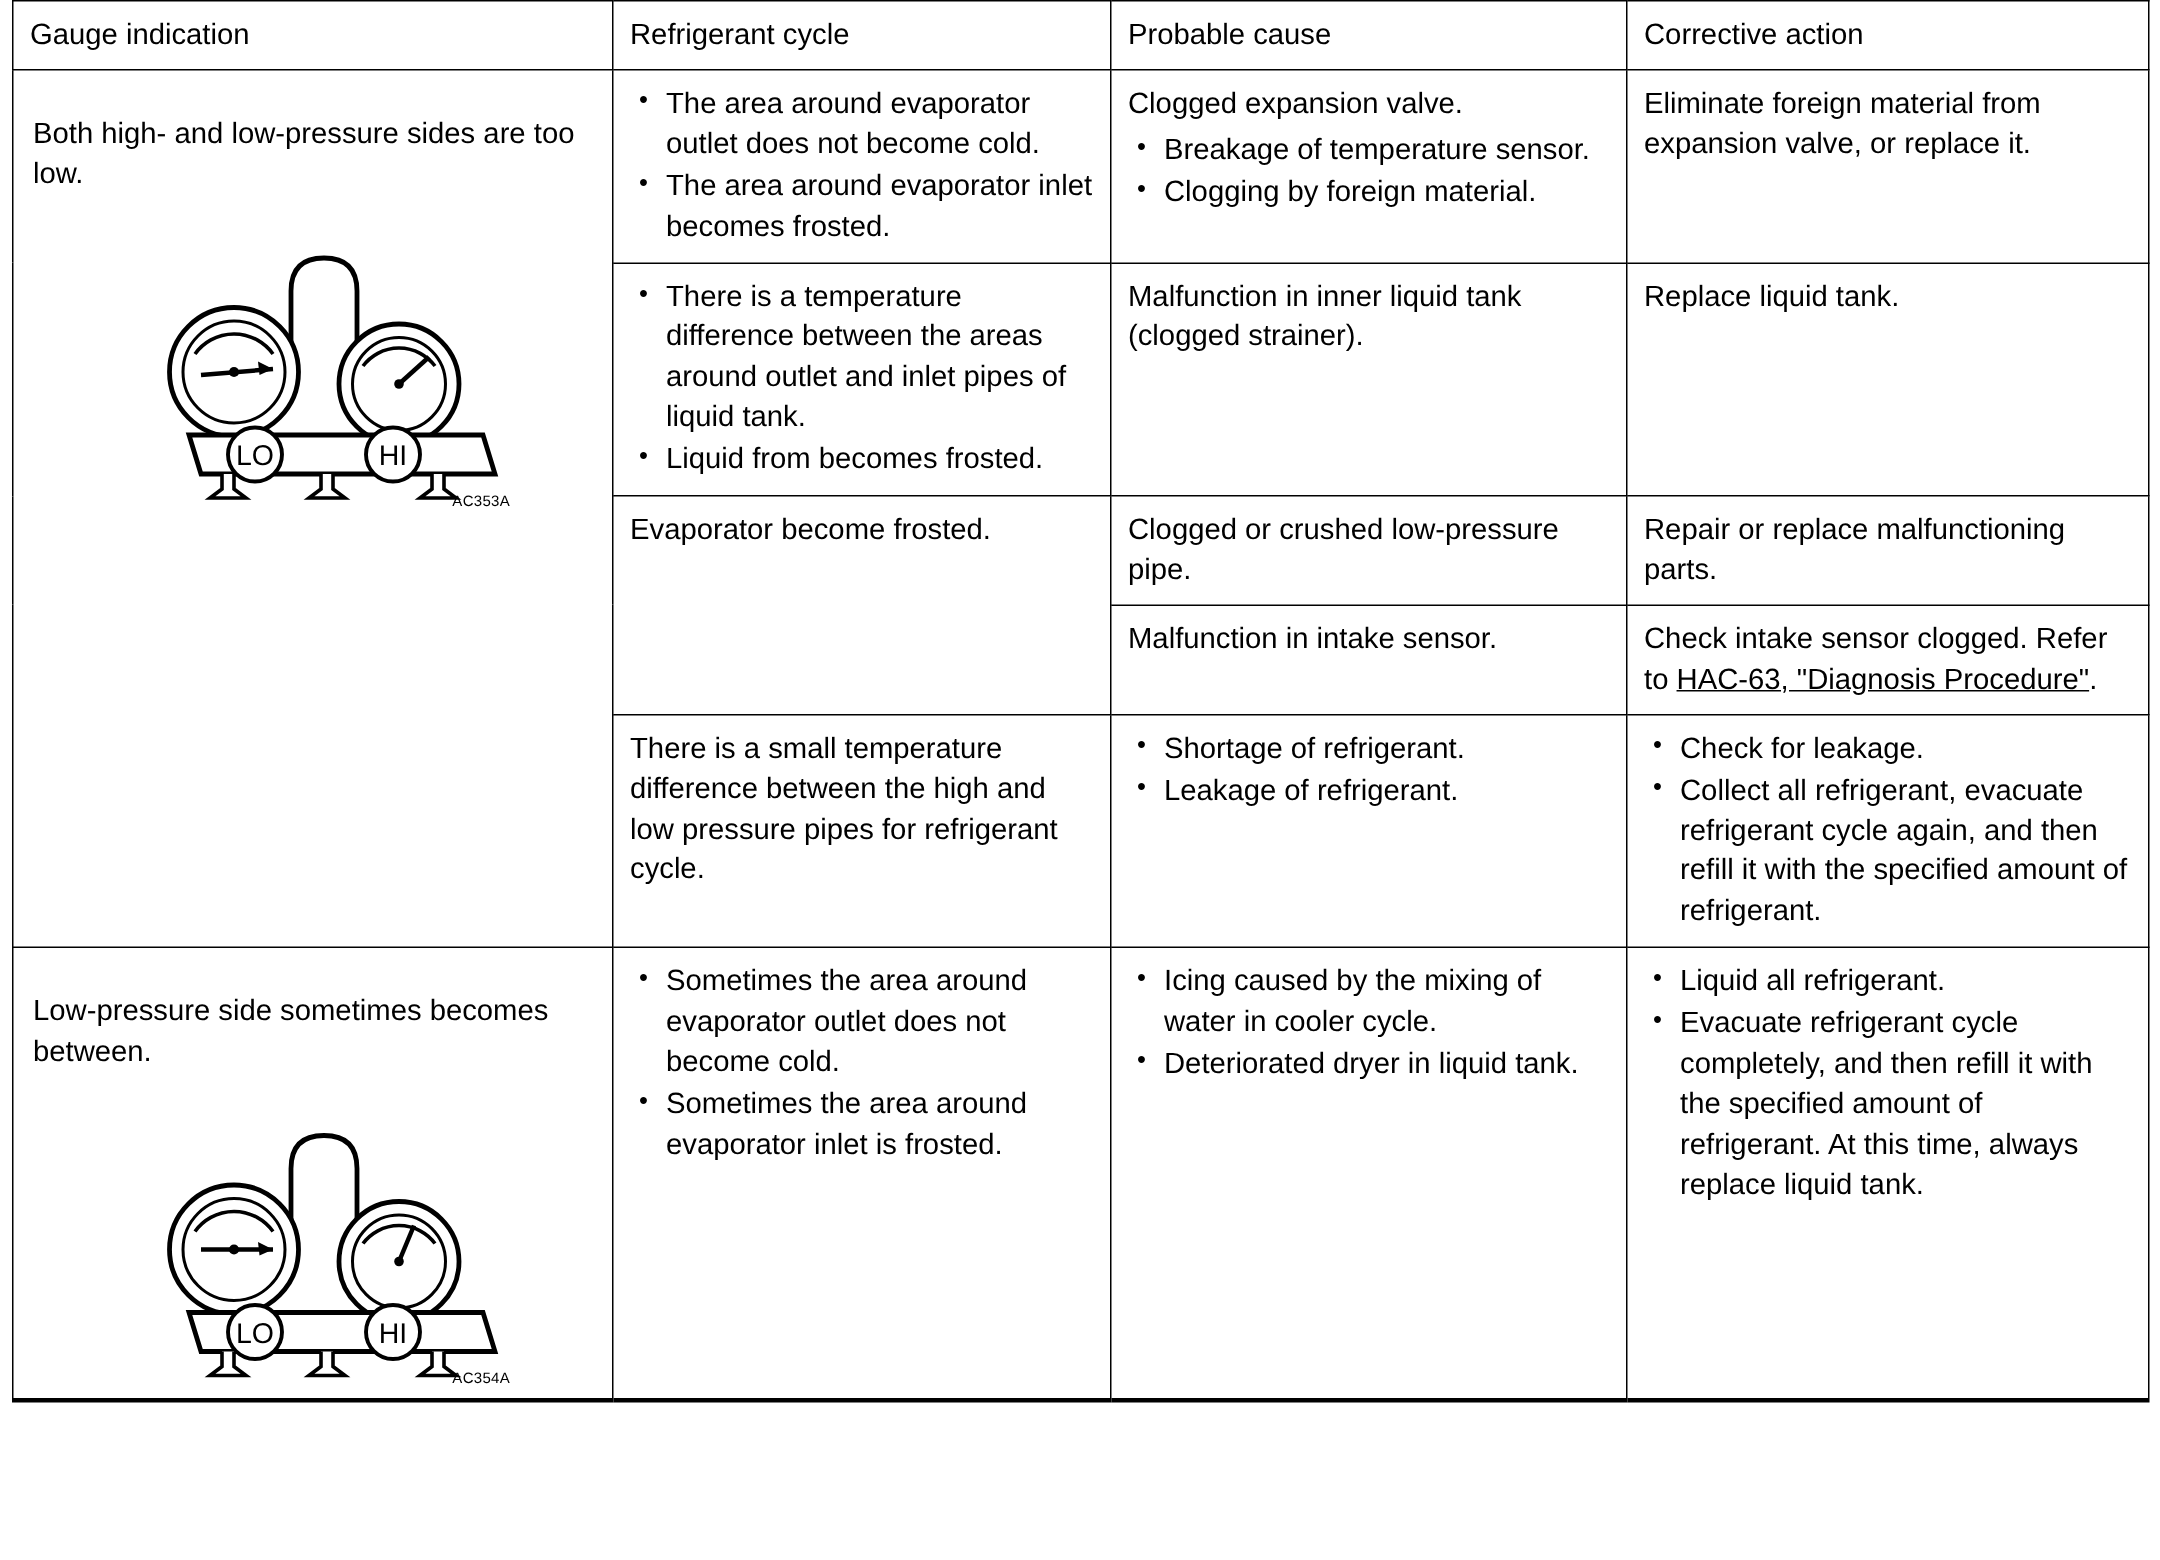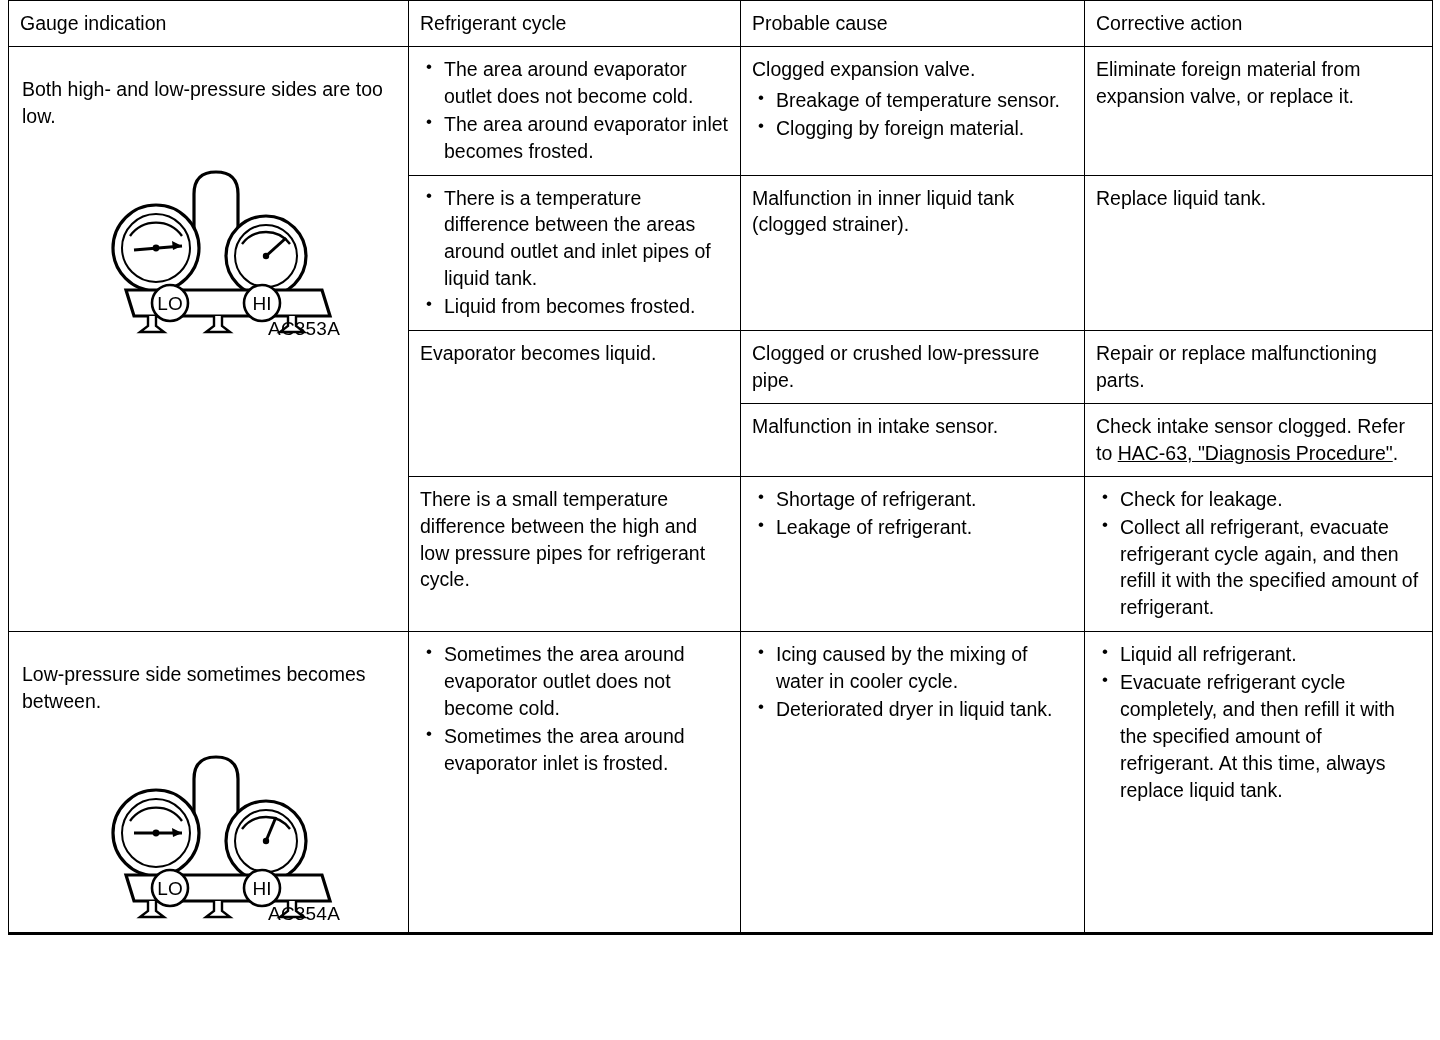--- a/index.html
+++ b/index.html
@@ -84,21 +84,21 @@
   .gauge-fig {
     position: relative;
     margin-left: 70px;
     width: 260px;
     height: 200px;
   }
   .gauge-code {
     position: absolute;
     right: 10px;
     bottom: -4px;
-    font-size: 19px;
+    font-size: 10px;
     letter-spacing: 0.2px;
   }
   .vmid { vertical-align: middle; }
 </style>
 </head>
 <body>
 
 <div class="page">
 <table class="diag">
   <colgroup>
@@ -183,21 +183,21 @@
       <td class="vmid">
         <p class="plain">Malfunction in inner liquid tank (clogged strainer).</p>
       </td>
       <td class="vmid">
         <p class="plain">Replace liquid tank.</p>
       </td>
     </tr>
 
     <tr>
       <td rowspan="2" class="vmid">
-        <p class="plain">Evaporator becomes liquid.</p>
+        <p class="plain">Evaporator become frosted.</p>
       </td>
       <td>
         <p class="plain">Clogged or crushed low-pressure pipe.</p>
       </td>
       <td>
         <p class="plain">Repair or replace malfunctioning parts.</p>
       </td>
     </tr>
 
     <tr>

